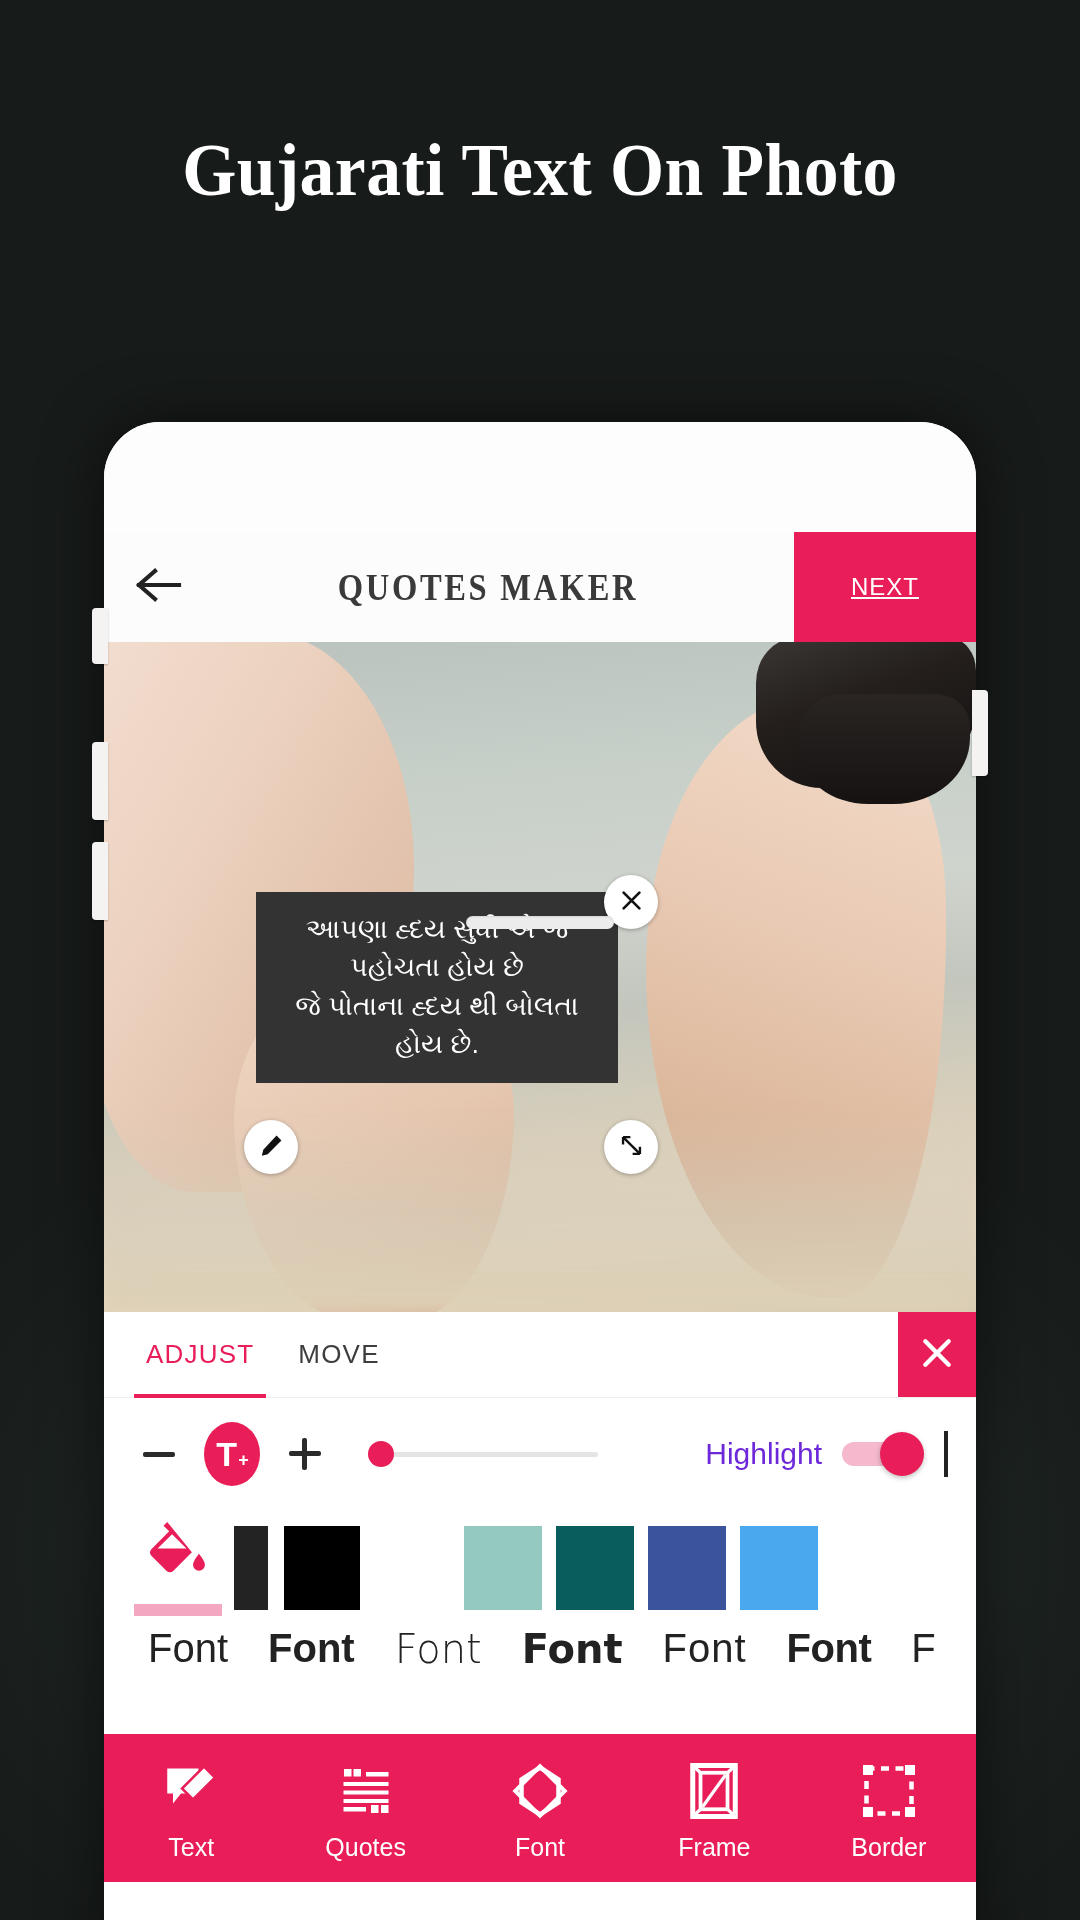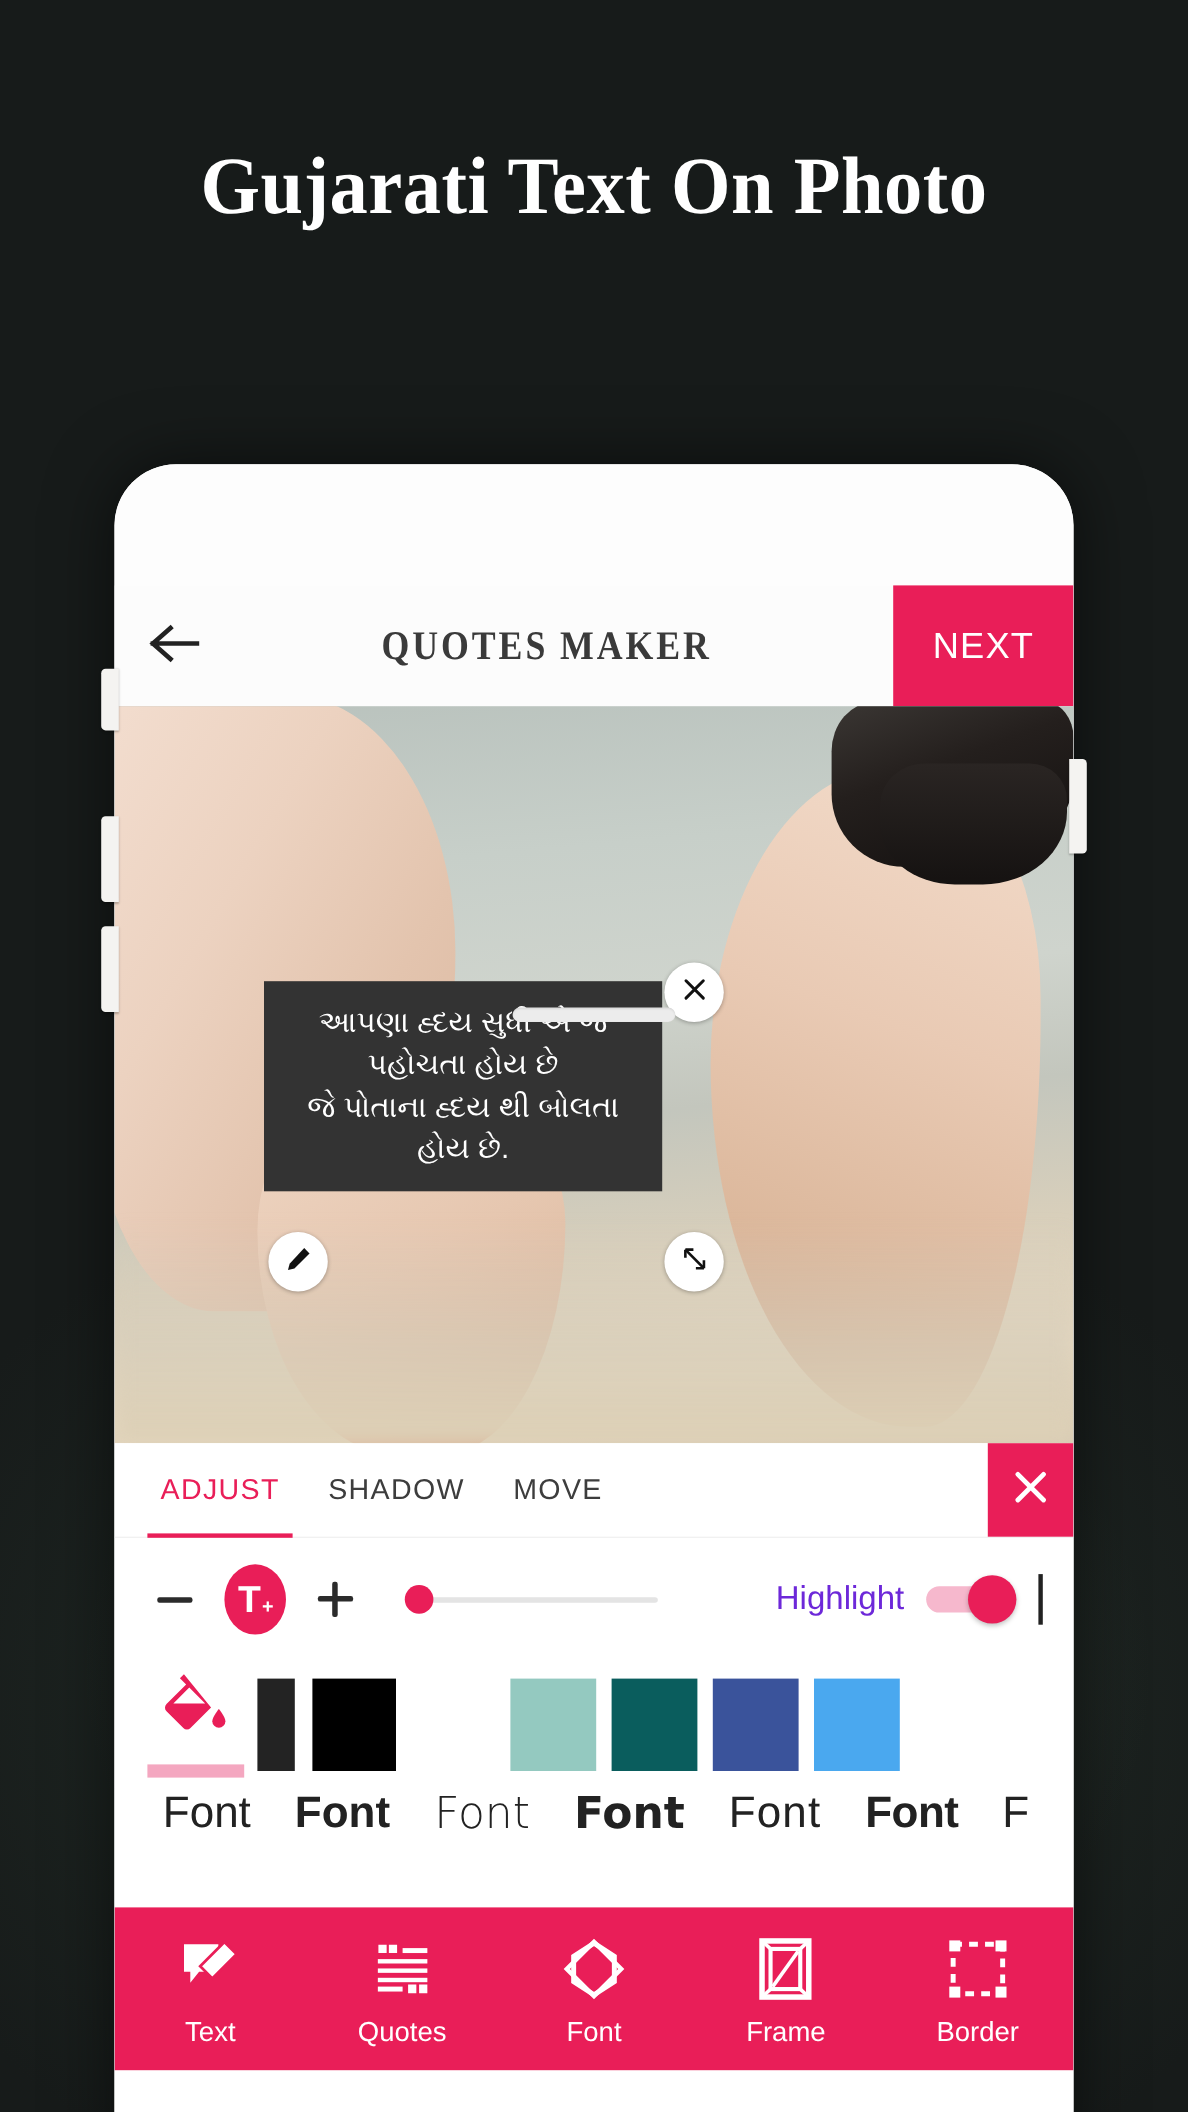--- a/index.html
+++ b/index.html
@@ -97,26 +97,27 @@
     text-align:center;
     font-family:"Liberation Serif","DejaVu Serif",serif;
     font-weight:700;
     font-size:37px;
     letter-spacing:3px;
     color:#3a3a3a;
     transform: scaleX(0.88);
     margin-left:-30px;
   }
   .next-btn{
-    width:164px; height:110px;
+    width:182px; height:110px;
     background:#e91e58;
     color:#fff;
     display:flex; align-items:center; justify-content:center;
-    font-size:33px; letter-spacing:1px;
-    cursor:pointer;
+    font-size:24px; letter-spacing:1px;
+    cursor:pointer;
+    text-decoration:underline;
   }
 
   
   .canvas {
     position:relative;
     height: 670px;
     overflow:hidden;
     background:
       linear-gradient(175deg,#b9c2bd 0%, #c7cfc9 22%, #cfd4cd 40%, #c3c6bd 55%, #d8cfbb 72%, #e6d8c0 88%, #d8cbb4 100%);
   }
@@ -151,21 +152,21 @@
   }
   .blur-bottom{
     position:absolute; left:0; bottom:0; width:100%; height:200px;
     background: linear-gradient(0deg,#ddd0b6 0%, rgba(214,205,186,.65) 45%, rgba(200,200,190,0) 100%);
     filter: blur(8px);
   }
 
   
   .text-overlay{
     position:absolute;
-    left:136px; top:250px;
+    left:152px; top:250px;
     width: 362px;
     background:#333333;
     color:#ffffff;
     padding:18px 14px 20px;
     text-align:center;
     font-size:27px;
     line-height:1.42;
     font-family:"Liberation Sans","DejaVu Sans",sans-serif;
   }
   .text-overlay div{ white-space:nowrap; }
@@ -392,21 +393,20 @@
               <path d="M4.5 4.5 L4.5 11 M4.5 4.5 L11 4.5" stroke="#111" stroke-width="2.1" fill="none"></path>
               <path d="M19.5 19.5 L13 19.5 M19.5 19.5 L19.5 13" stroke="#111" stroke-width="2.1" fill="none"></path>
             </svg>
           </span>
         </div>
       </div>
 
       <div class="tabs-row">
         <div class="tabs">
           <div class="tab active">ADJUST</div>
-          <div class="tab">SHADOW</div>
           <div class="tab">MOVE</div>
         </div>
         <div class="close-tab">
           <span>
             <svg viewBox="0 0 24 24">
                 <path d="M5 5 L19 19 M19 5 L5 19" stroke="#fff" stroke-width="2.6" stroke-linecap="round"></path>
               </svg>
           </span>
         </div>
       </div>

